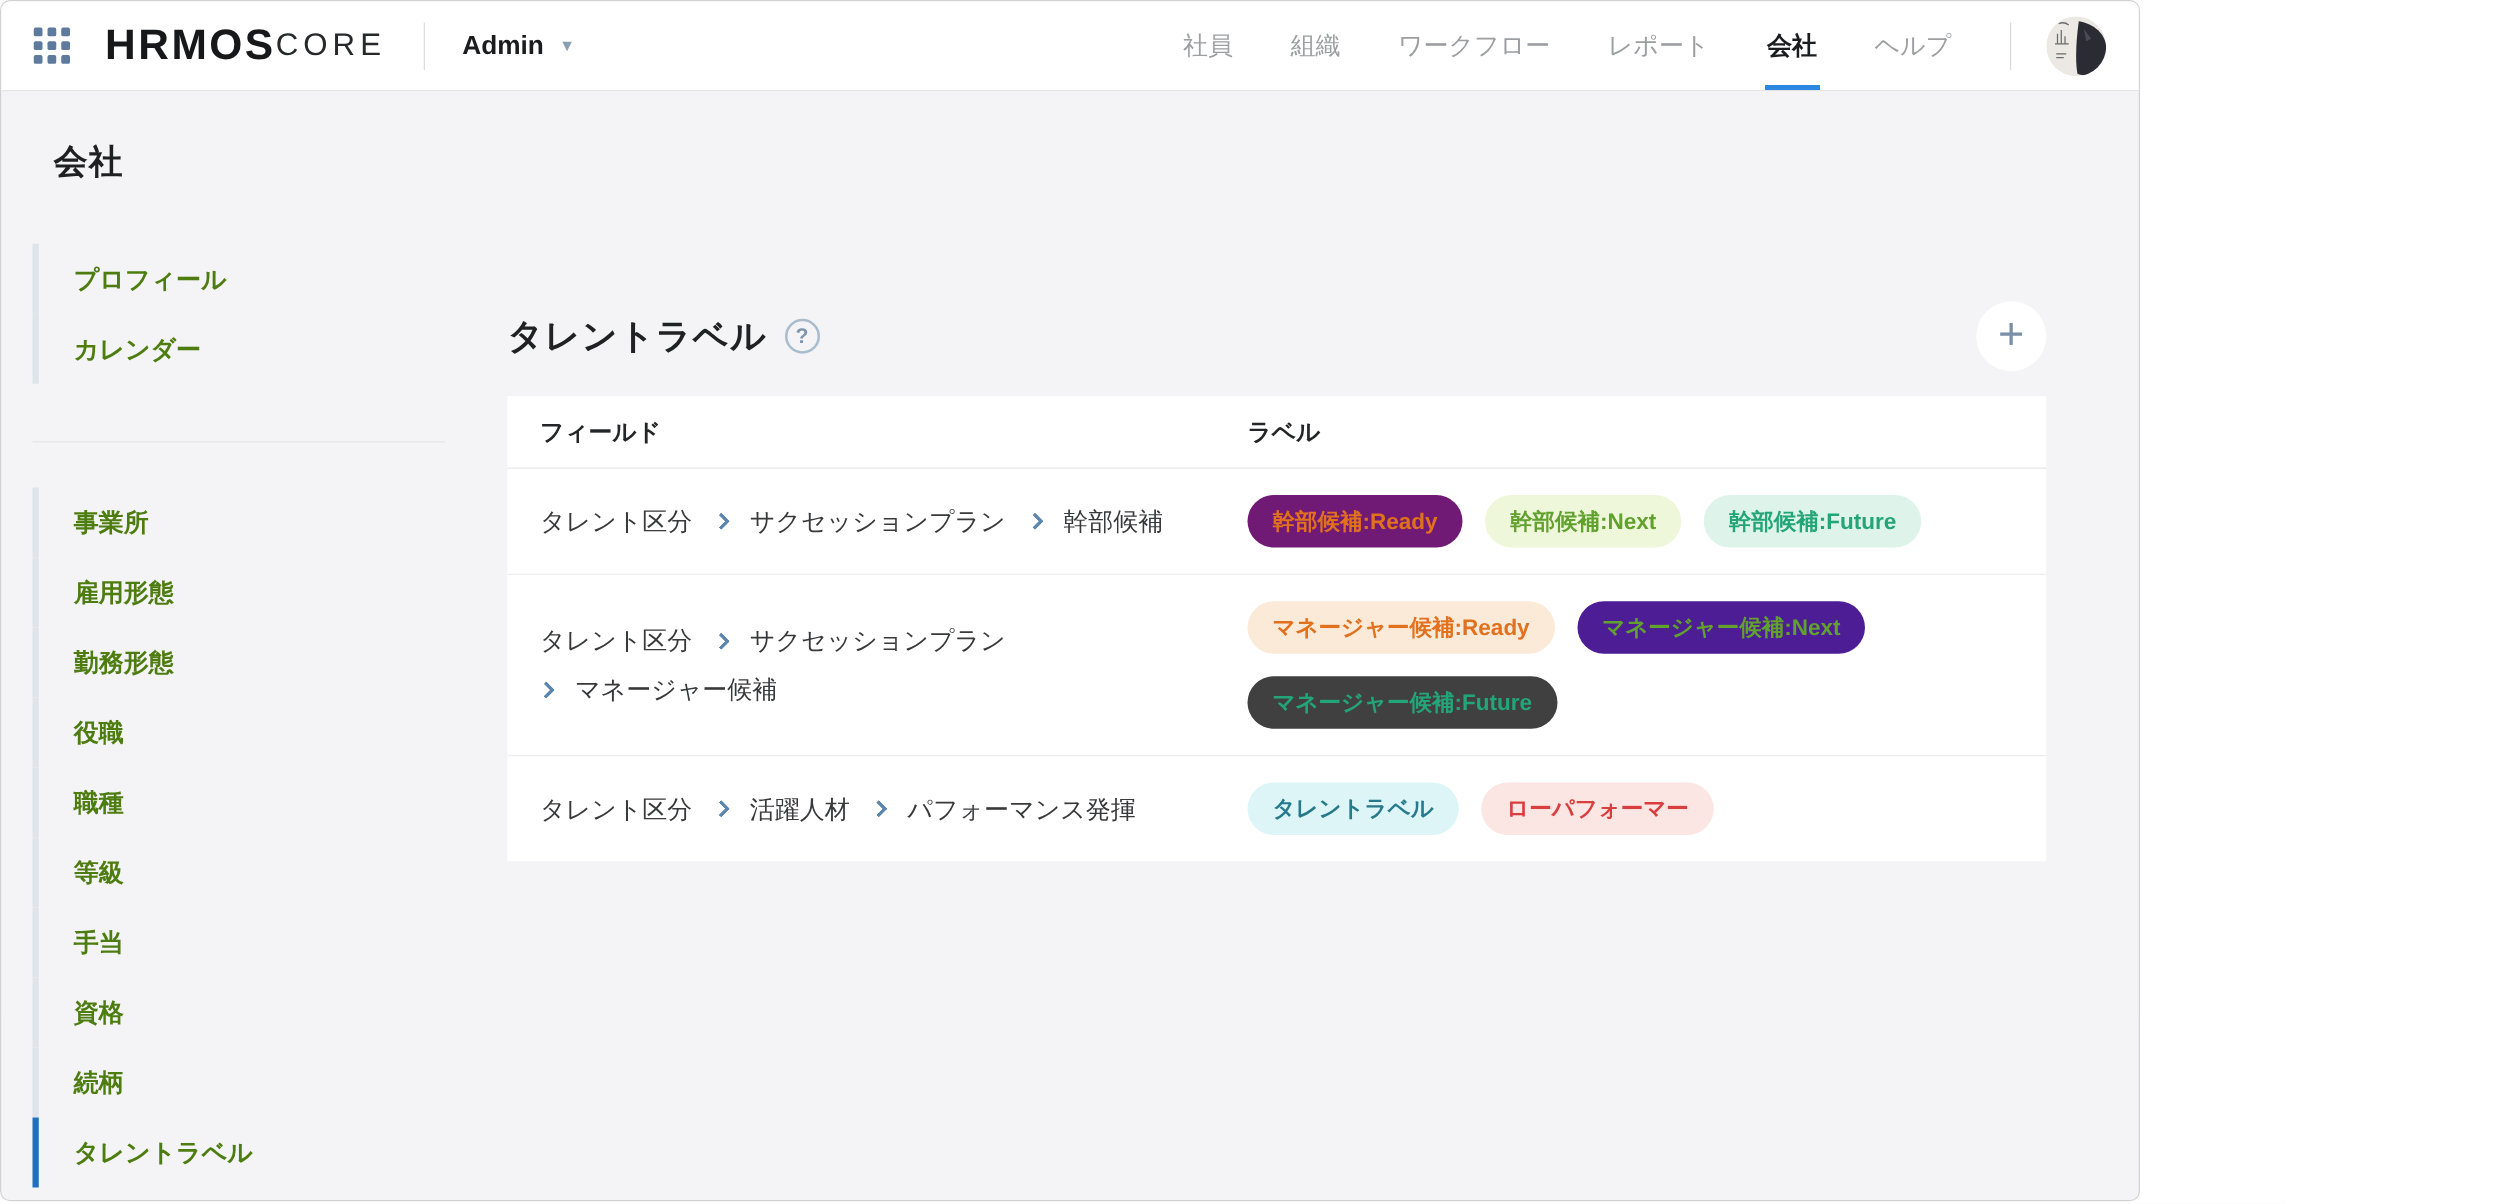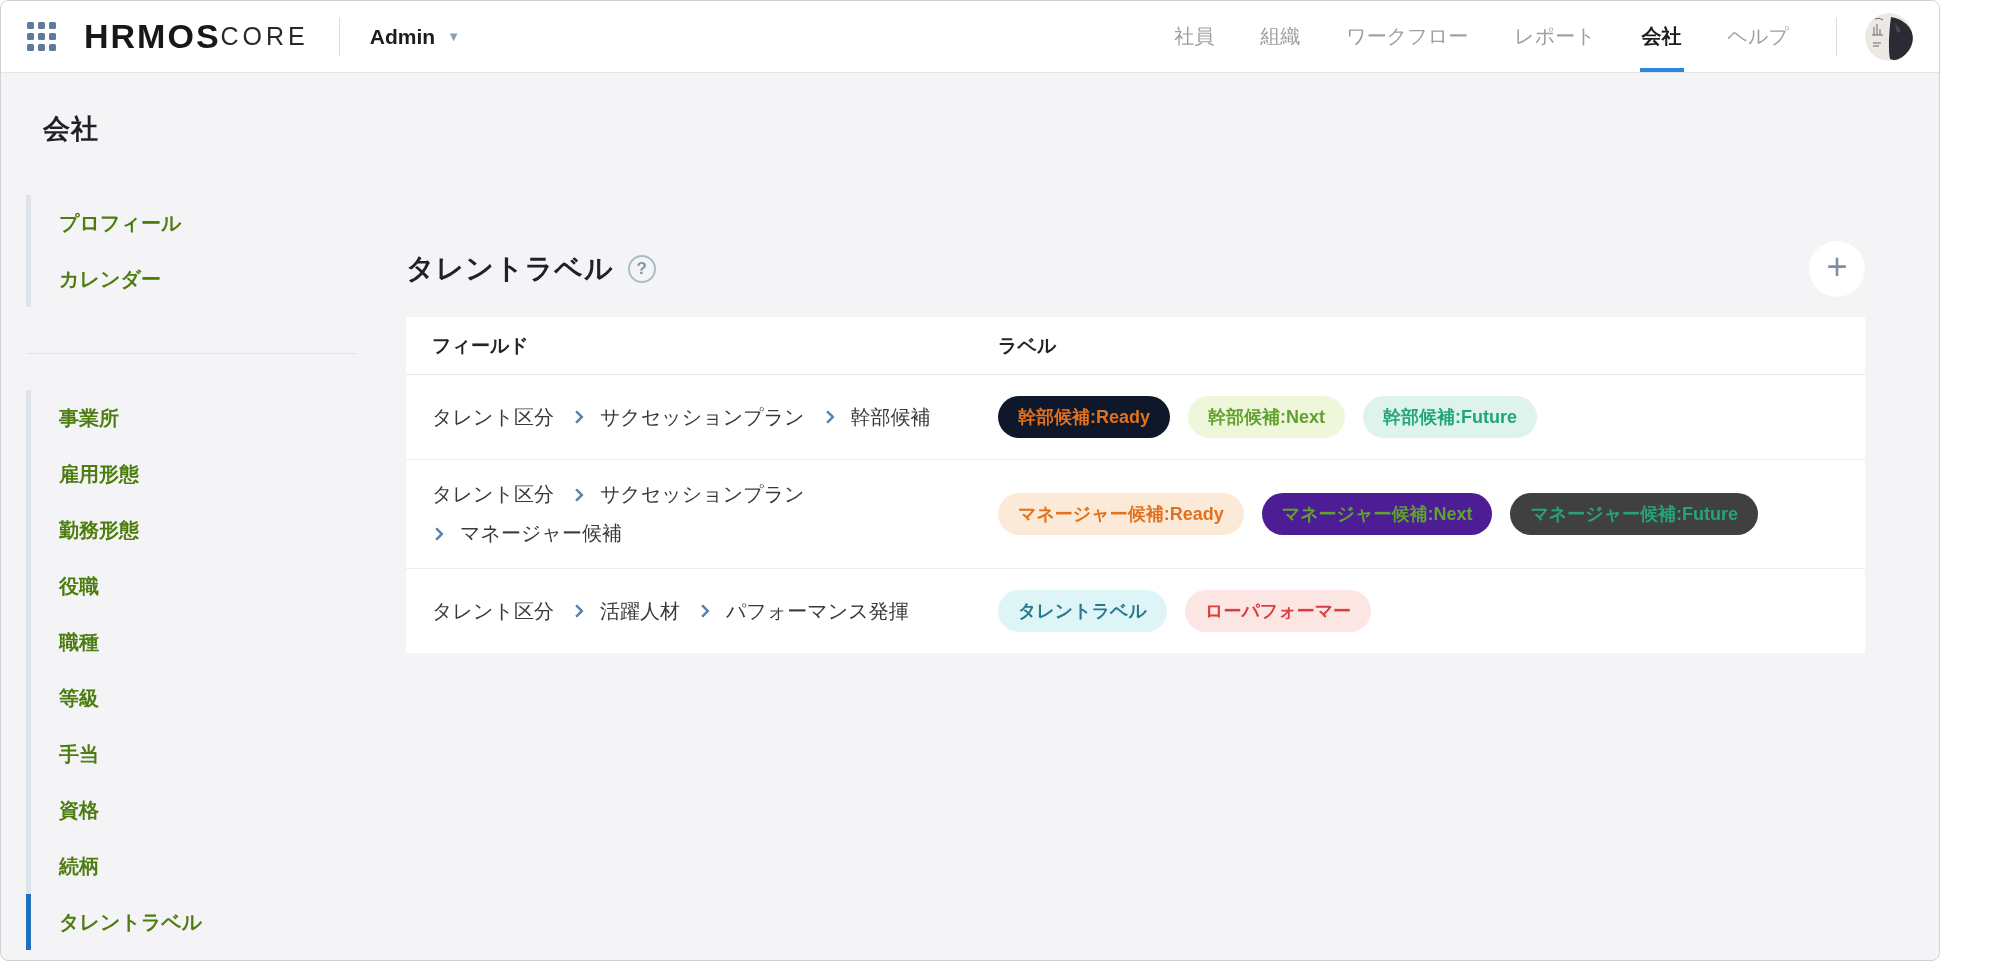--- a/index.html
+++ b/index.html
@@ -3,21 +3,21 @@
 <meta charset="utf-8">
 <style>
   * { margin:0; padding:0; box-sizing:border-box; }
   html,body { width:2004px; height:963px; }
   body {
     font-family:"Liberation Sans","DejaVu Sans",sans-serif;
     background:#fff;
     color:#222;
   }
   .screen {
-    width:1940px; height:961px;
+    width:1712px; height:961px;
     border:1px solid #d2d2d4; border-radius:8px;
     overflow:hidden; background:#f4f4f6;
   }
 
   
   .topbar {
     height:72px; background:#fff; border-bottom:1px solid #e4e4e6;
     display:flex; align-items:center; padding:0 26px;
   }
   .grid-icon {
@@ -189,21 +189,21 @@
                     <span class="path-seg">タレント区分</span>
                     <span class="chev"></span>
                     <span class="path-seg">サクセッションプラン</span>
                     <span class="chev"></span>
                     <span class="path-seg">幹部候補</span>
                   </div>
                 </div>
               </div>
               <div class="cell-label">
                 <div class="badges">
-                  <span class="badge" style="color: rgb(226, 113, 29); background: #0f172a;">幹部候補:Ready</span>
+                  <span class="badge" style="color: rgb(226, 113, 29); background: #701a75;">幹部候補:Ready</span>
                   <span class="badge" style="color: rgb(97, 161, 46); background: rgb(239, 247, 218);">幹部候補:Next</span>
                   <span class="badge" style="color: rgb(36, 165, 121); background: rgb(222, 244, 234);">幹部候補:Future</span>
                 </div>
               </div>
             </div>
             <div class="trow">
               <div class="cell-field">
                 <div class="field-path">
                   <div class="field-line">
                     <span class="path-seg">タレント区分</span>

